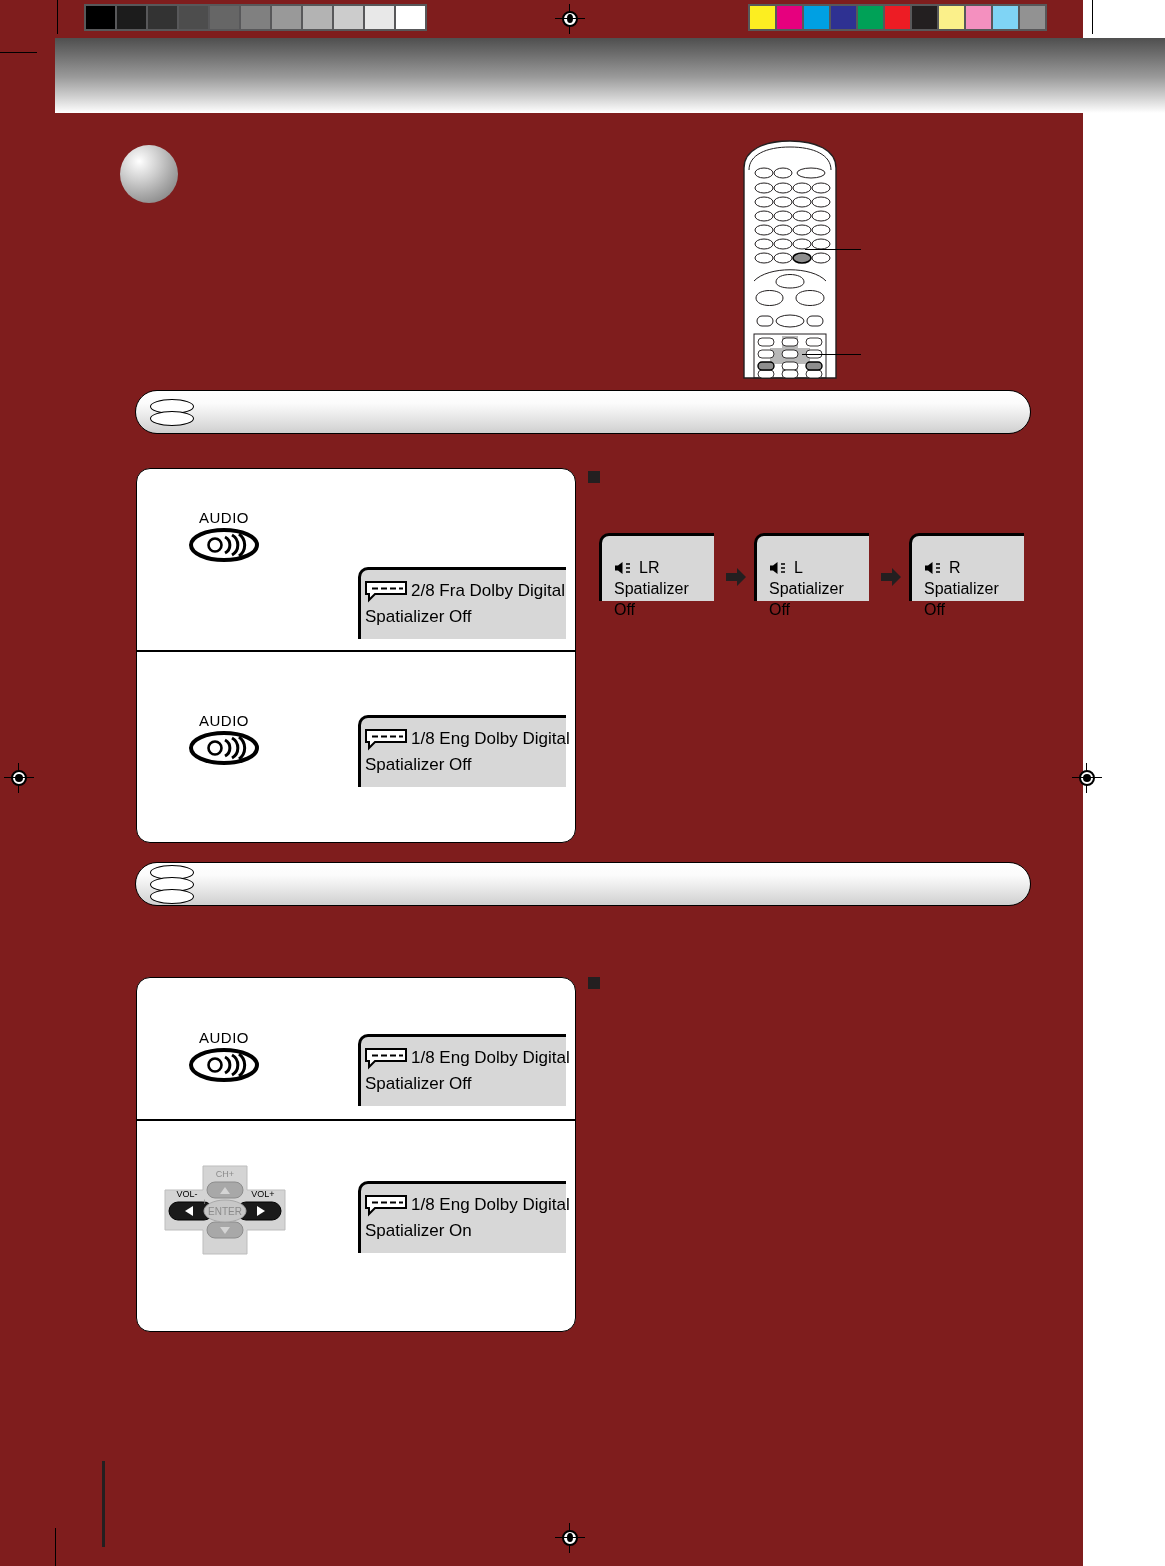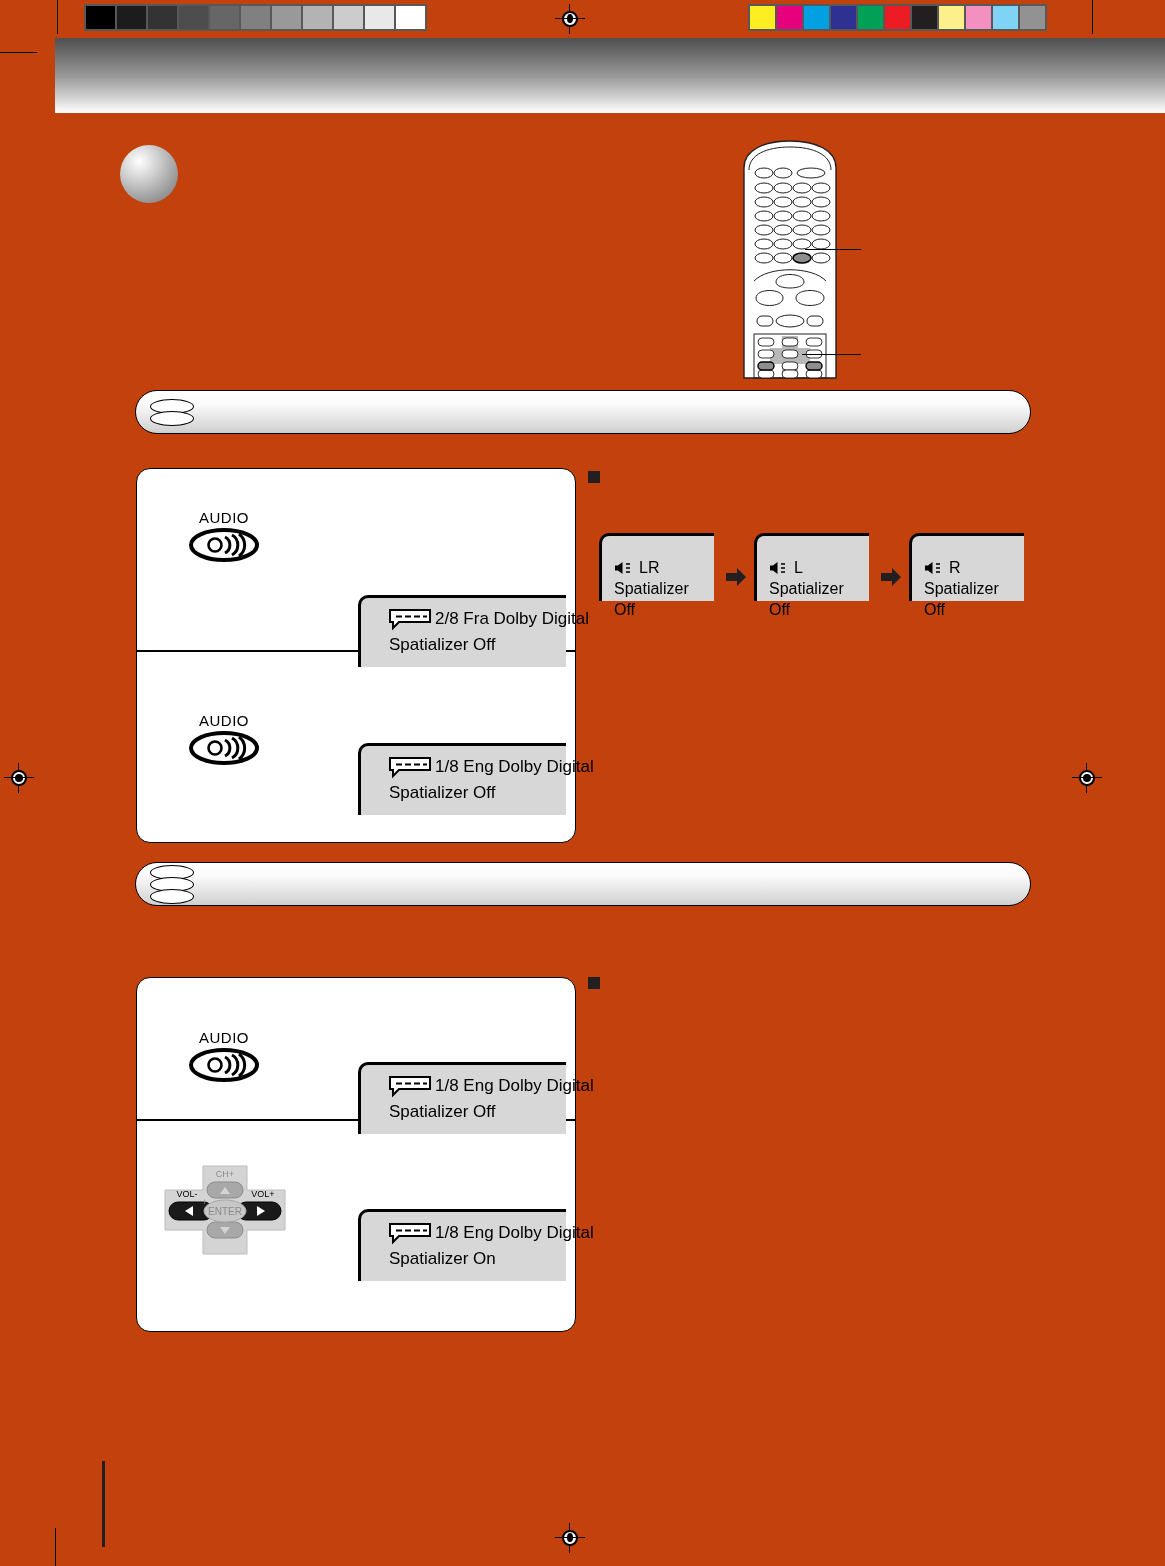--- a/index.html
+++ b/index.html
@@ -2,21 +2,21 @@
 <html><head>
 <meta charset="utf-8">
 <style>
   * { box-sizing: border-box; margin: 0; padding: 0; }
   html, body {
     width: 1165px; height: 1566px;
     background: #ffffff;
     font-family: "Liberation Sans", sans-serif;
     overflow: hidden;
   }
-  .page { position: relative; width: 1165px; height: 1566px; background:#c2410c; }
+  .page { position: relative; width: 1083px; height: 1566px; background:#7f1d1d; }
 
   
   .cal-gray, .cal-color {
     position: absolute; top: 4px; height: 27px;
     display: flex; background: #58585a; padding: 2px;
     border: 0;
   }
   .cal-gray { left: 84px; }
   .cal-color { left: 748px; }
   .cal-gray .sw { width: 29px; height: 23px; margin-right: 2px; }
@@ -85,22 +85,22 @@
   .audiokey { position: absolute; text-align: center; }
   .audiokey .lbl { font-size: 15px; letter-spacing: .5px; color: #000; margin-bottom: 2px; }
 
   
   .osd {
     position: absolute;
     background: #d7d7d7;
     border-top: 3px solid #000;
     border-left: 3px solid #000;
     border-top-left-radius: 10px;
-    padding: 10px 10px 10px 28px;
-    font-size: 17px; line-height: 1.35; color: #000; white-space: nowrap; margin-top: 28px;
+    padding: 10px 10px 10px 4px;
+    font-size: 17px; line-height: 1.35; color: #000; white-space: nowrap;
   }
   .osd .row { display: flex; align-items: center; }
   .osd .row2 { margin-top: 3px; }
 
   
   .flowbox {
     position: absolute; width: 115px; height: 68px;
     background: #d7d7d7;
     border-top: 3px solid #000; border-left: 3px solid #000;
     border-top-left-radius: 10px;

